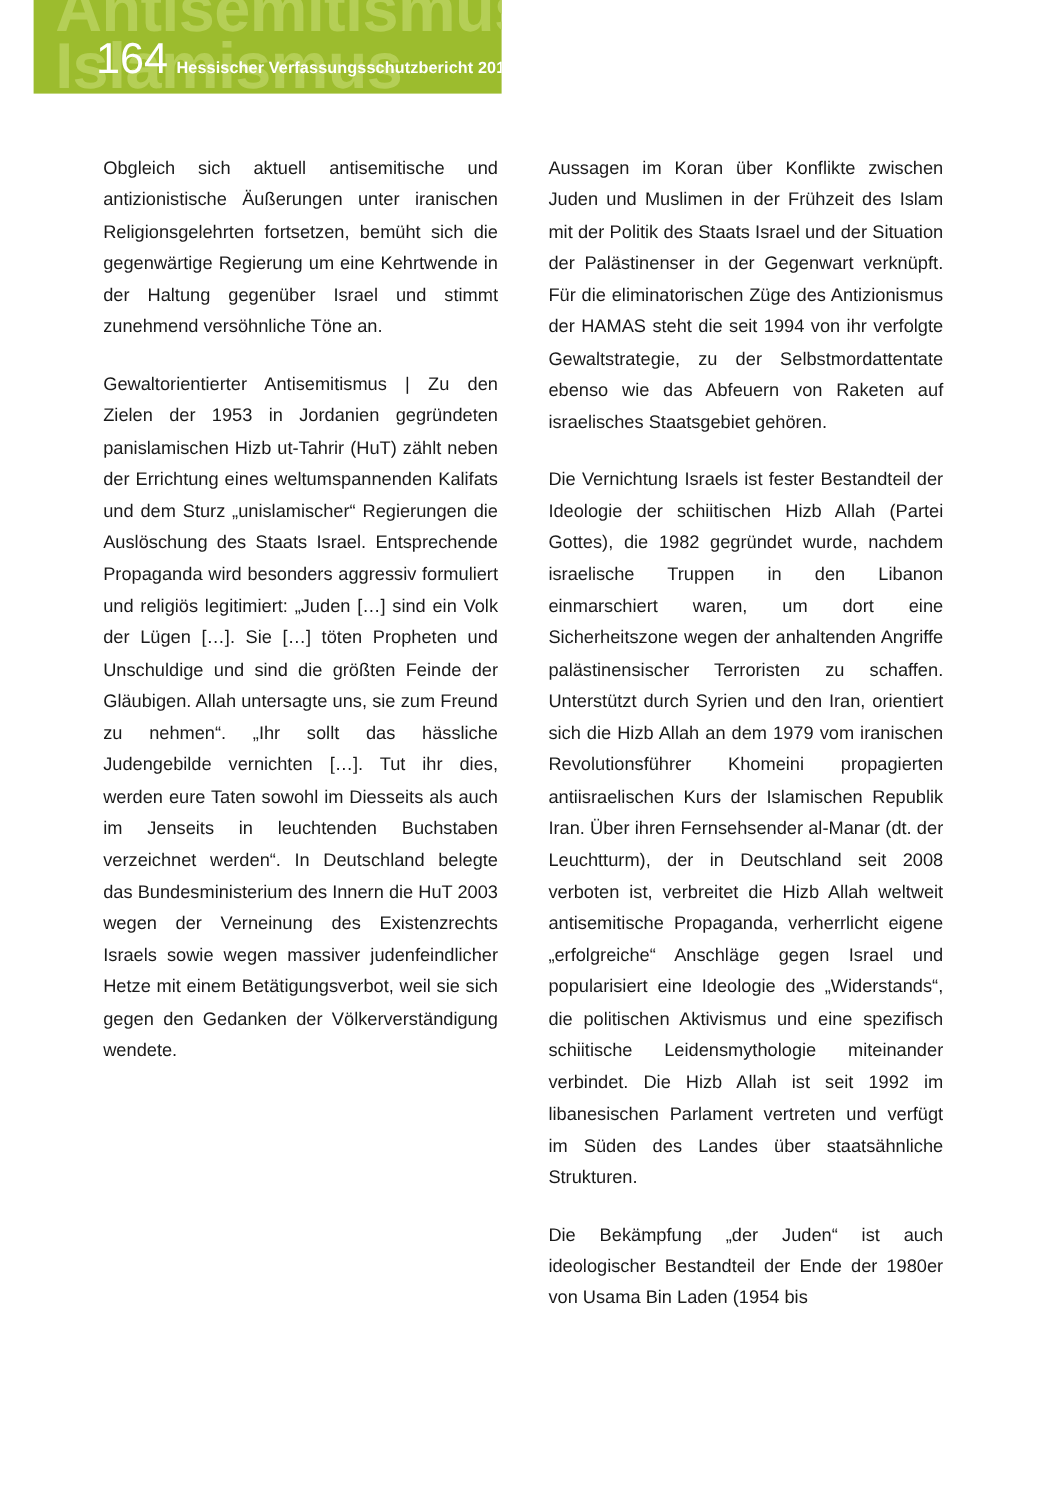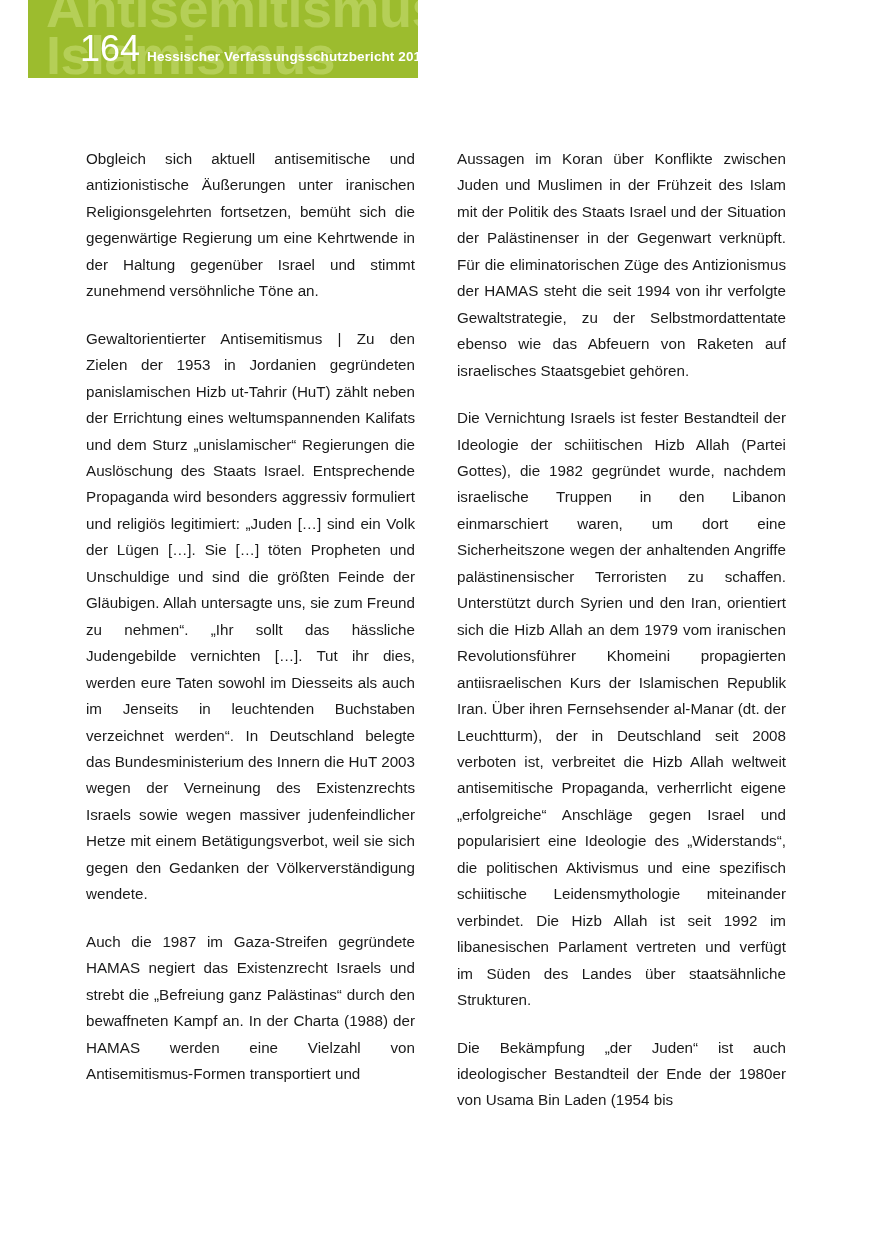--- a/index.html
+++ b/index.html
@@ -69,21 +69,21 @@
     font-size: 13.5px;
     font-weight: 700;
     color: #ffffff;
     margin-left: 7px;
     letter-spacing: 0.1px;
   }
 
   
   .content {
     position: absolute;
-    top: 146px;
+    top: 128px;
     left: 86px;
     width: 700px;
     display: flex;
     gap: 42px;
   }
   .col {
     width: 329px;
   }
   .col p {
     margin: 0 0 21px 0;
@@ -115,21 +115,20 @@
       <span class="header-title">Hessischer Verfassungsschutzbericht 2012</span>
     </div>
   </div>
 </div>
 
 <div class="content">
 
   <div class="col">
     <p>Obgleich sich aktuell antisemitische und antizionistische Äußerungen unter iranischen Religionsgelehrten fortsetzen, bemüht sich die gegenwärtige Regierung um eine Kehrtwende in der Haltung gegenüber Israel und stimmt zunehmend versöhnliche Töne an.</p>
     <p><span class="runin">Gewaltorientierter Antisemitismus |</span> <span>Zu den Zielen der 1953 in Jordanien gegründeten panislamischen Hizb ut-Tahrir (HuT) zählt neben der Errichtung eines weltumspannenden Kalifats und dem Sturz „unislamischer“ Regierungen die Auslöschung des Staats Israel. Entsprechende Propaganda wird besonders aggressiv formuliert und religiös legitimiert: „Juden […] sind ein Volk der Lügen […]. Sie […] töten Propheten und Unschuldige und sind die größten Feinde der Gläubigen. Allah untersagte uns, sie zum Freund zu nehmen“. „Ihr sollt das hässliche Judengebilde vernichten […]. Tut ihr dies, werden eure Taten sowohl im Diesseits als auch im Jenseits in leuchtenden Buchstaben verzeichnet werden“. In Deutschland belegte das Bundesministerium des Innern die HuT 2003 wegen der Verneinung des Existenzrechts Israels sowie wegen massiver judenfeindlicher Hetze mit einem Betätigungsverbot, weil sie sich gegen den Gedanken der Völkerverständigung wendete.</span></p>
-    <p>Auch die 1987 im Gaza-Streifen gegründete HAMAS negiert das Existenzrecht Israels und strebt die „Befreiung ganz Palästinas“ durch den bewaffneten Kampf an. In der Charta (1988) der HAMAS werden eine Vielzahl von Antisemitismus-Formen transportiert und</p>
   </div>
 
   <div class="col">
     <p>Aussagen im Koran über Konflikte zwischen Juden und Muslimen in der Frühzeit des Islam mit der Politik des Staats Israel und der Situation der Palästinenser in der Gegenwart verknüpft. Für die eliminatorischen Züge des Antizionismus der HAMAS steht die seit 1994 von ihr verfolgte Gewaltstrategie, zu der Selbstmordattentate ebenso wie das Abfeuern von Raketen auf israelisches Staatsgebiet gehören.</p>
     <p>Die Vernichtung Israels ist fester Bestandteil der Ideologie der schiitischen Hizb Allah (Partei Gottes), die 1982 gegründet wurde, nachdem israelische Truppen in den Libanon einmarschiert waren, um dort eine Sicherheitszone wegen der anhaltenden Angriffe palästinensischer Terroristen zu schaffen. Unterstützt durch Syrien und den Iran, orientiert sich die Hizb Allah an dem 1979 vom iranischen Revolutionsführer Khomeini propagierten antiisraelischen Kurs der Islamischen Republik Iran. Über ihren Fernsehsender al-Manar (dt. der Leuchtturm), der in Deutschland seit 2008 verboten ist, verbreitet die Hizb Allah weltweit antisemitische Propaganda, verherrlicht eigene „erfolgreiche“ Anschläge gegen Israel und popularisiert eine Ideologie des „Widerstands“, die politischen Aktivismus und eine spezifisch schiitische Leidensmythologie miteinander verbindet. Die Hizb Allah ist seit 1992 im libanesischen Parlament vertreten und verfügt im Süden des Landes über staatsähnliche Strukturen.</p>
     <p>Die Bekämpfung „der Juden“ ist auch ideologischer Bestandteil der Ende der 1980er von Usama Bin Laden (1954 bis</p>
   </div>
 
 </div>
 

